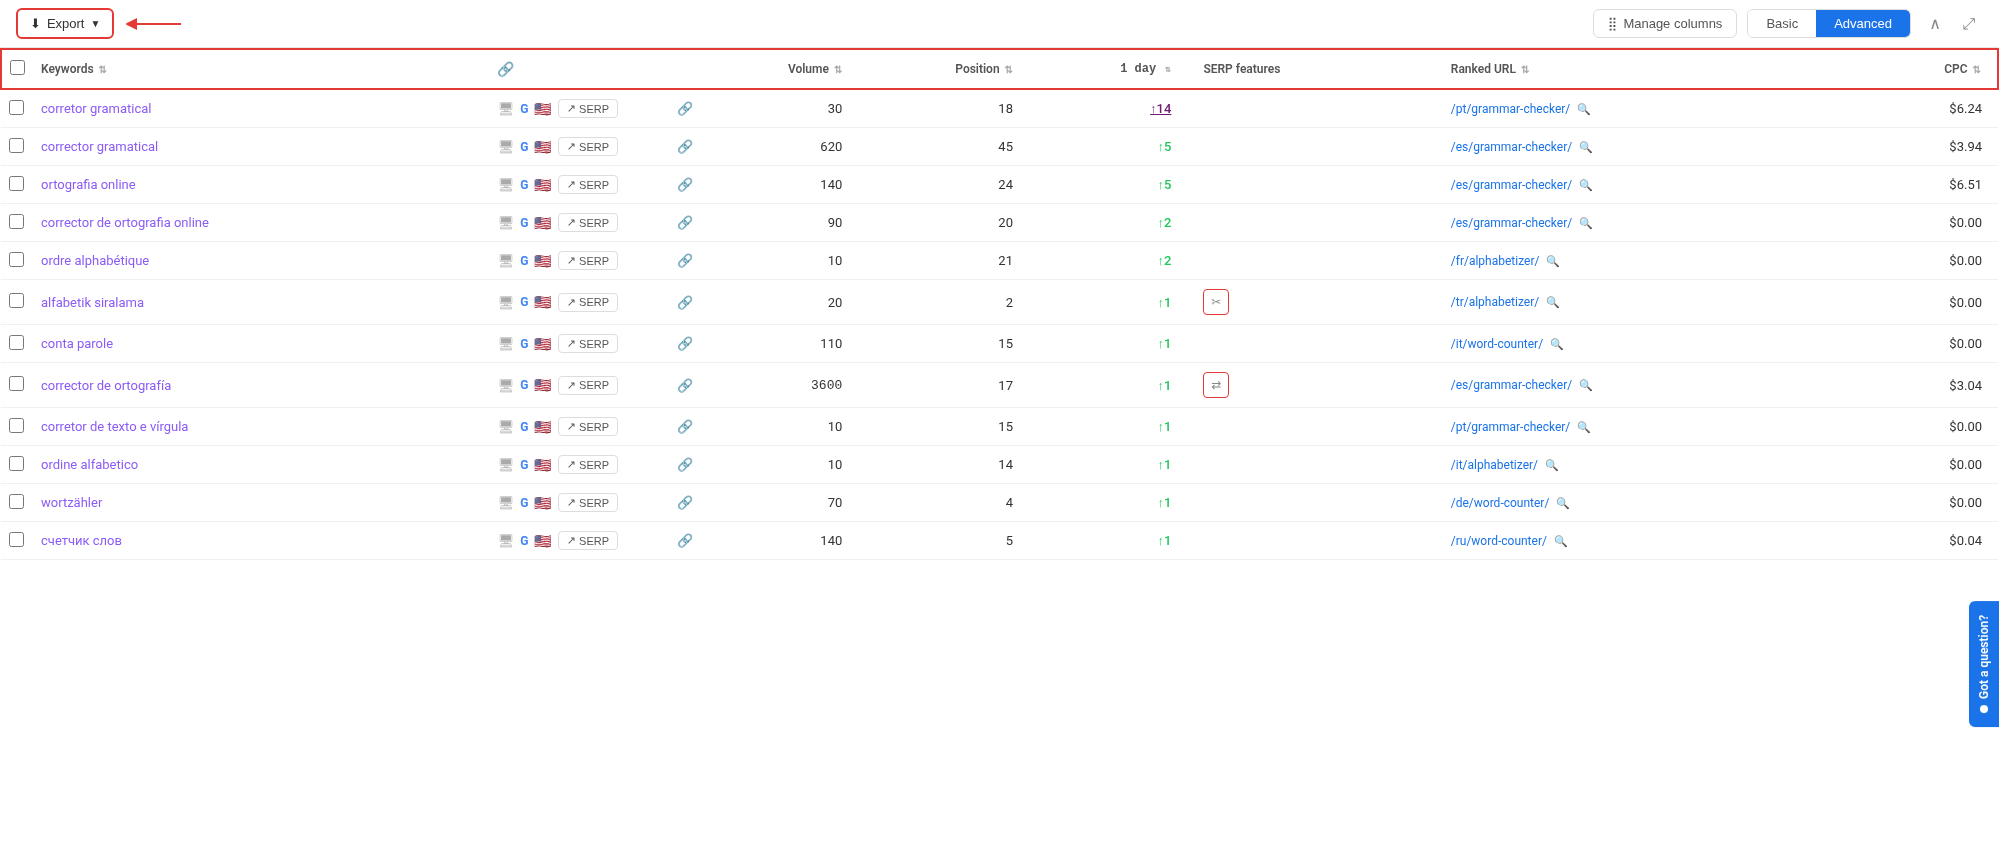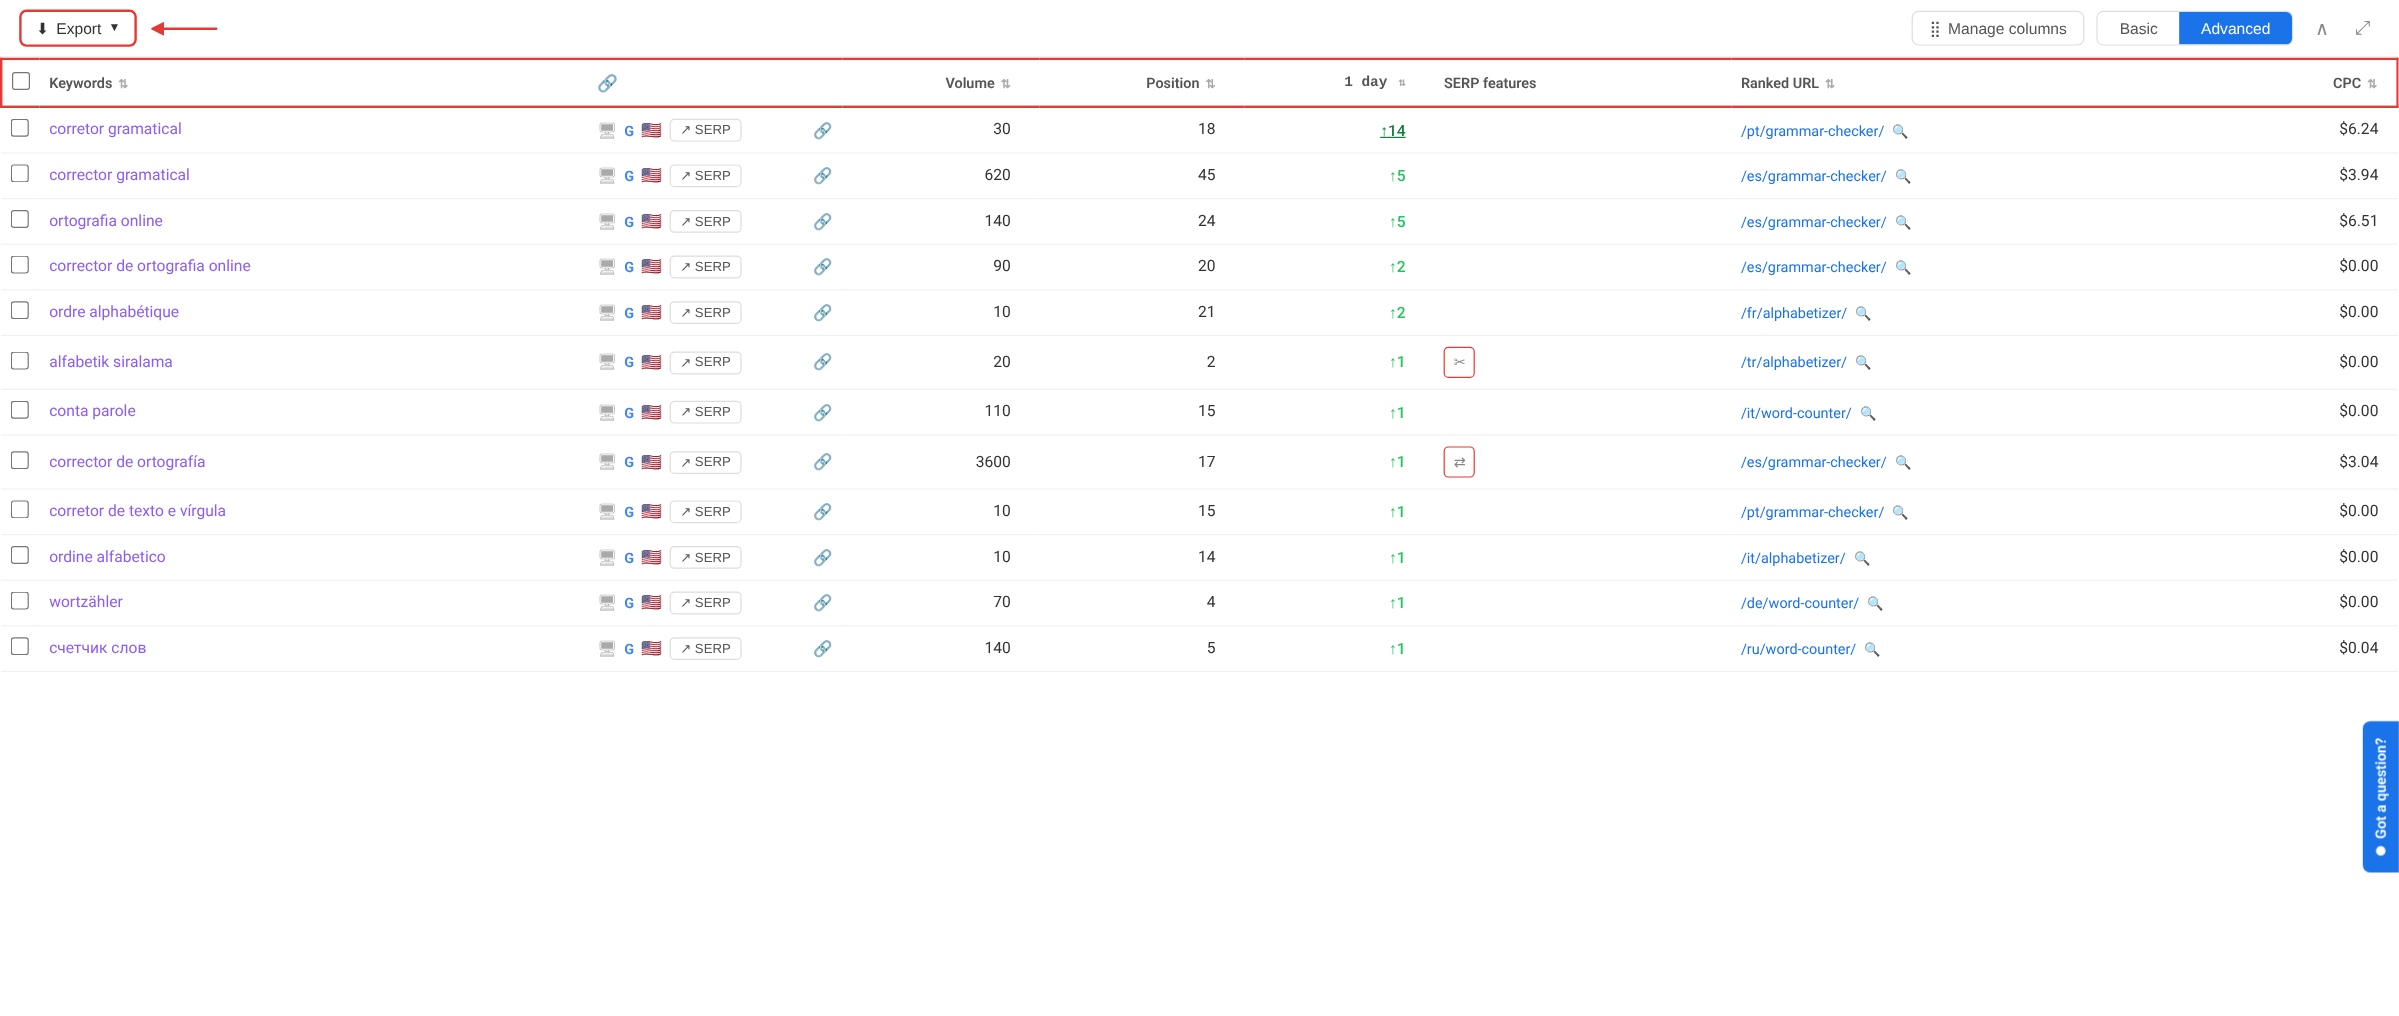--- a/index.html
+++ b/index.html
@@ -322,21 +322,21 @@
             <span>SERP</span>
           </button>
         </div>
       </td>
       <td>
         <span class="link-icon">🔗</span>
       </td>
       <td class="volume-cell" style="text-align:right; padding-right:24px;">30</td>
       <td class="position-cell" style="text-align:right; padding-right:24px;">18</td>
       <td class="day-cell" style="text-align:right; padding-right:24px;">
-        <span style="color:#15803d;text-decoration:underline;">↑14</span>
+        <span style="color:#701a75;text-decoration:underline;">↑14</span>
       </td>
       <td class="serp-features-cell"></td>
       <td class="ranked-url-cell">
         <a href="#">/pt/grammar-checker/</a>
         <span class="search-url-icon">🔍</span>
       </td>
       <td class="cpc-cell" style="text-align:right; padding-right:16px;">$6.24</td>
     </tr>
         <tr>
       <td class="checkbox-cell">
@@ -536,21 +536,21 @@
           <span class="flag-icon">🇺🇸</span>
           <button class="serp-btn">
             <span>↗</span>
             <span>SERP</span>
           </button>
         </div>
       </td>
       <td>
         <span class="link-icon">🔗</span>
       </td>
-      <td class="volume-cell" style="text-align:right; padding-right:24px;">3600</td>
+      <td class="volume-cell" style="text-align:right; padding-right:24px;font-family:Liberation Mono, monospace;">3600</td>
       <td class="position-cell" style="text-align:right; padding-right:24px;">17</td>
       <td class="day-cell" style="text-align:right; padding-right:24px;">
         <span style="color:#22c55e;">↑1</span>
       </td>
       <td class="serp-features-cell"><span class="serp-feature-icon2" title="transfer">⇄</span></td>
       <td class="ranked-url-cell">
         <a href="#">/es/grammar-checker/</a>
         <span class="search-url-icon">🔍</span>
       </td>
       <td class="cpc-cell" style="text-align:right; padding-right:16px;">$3.04</td>

